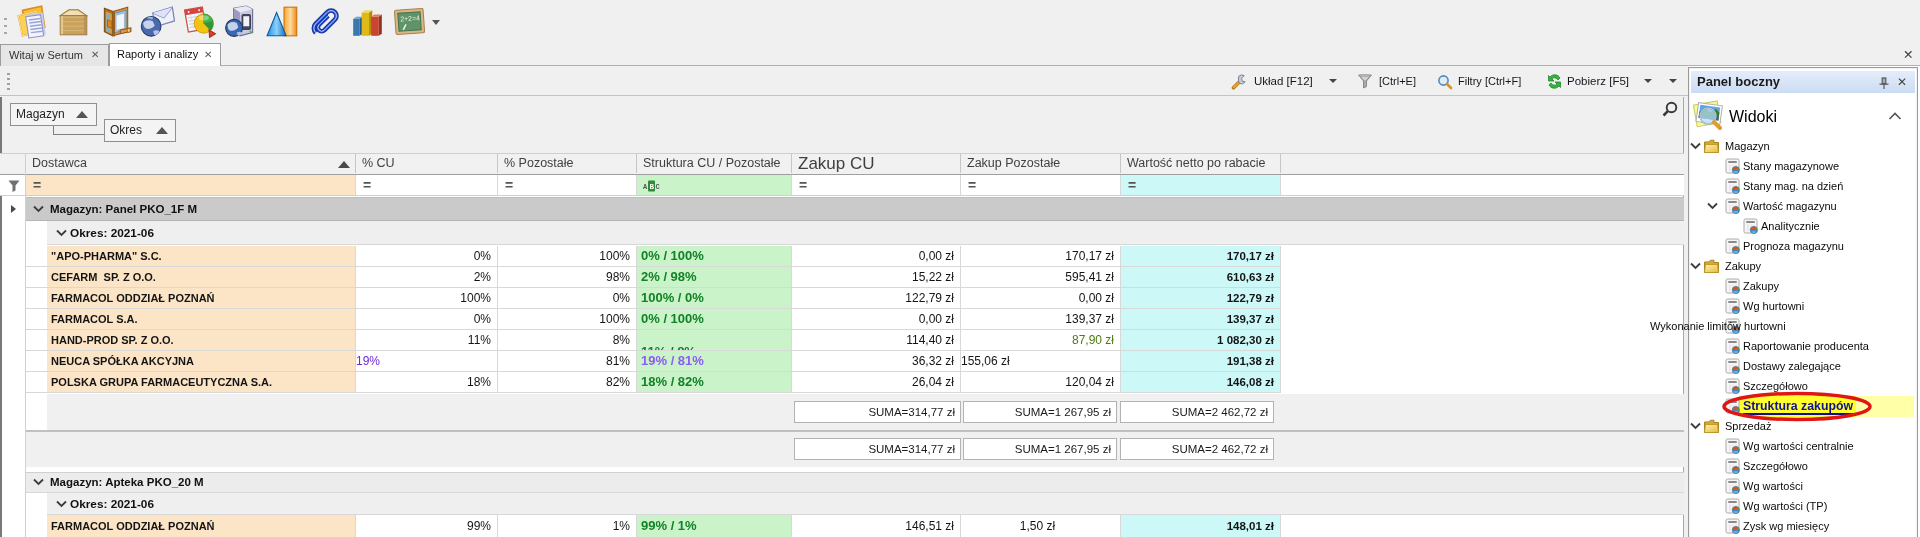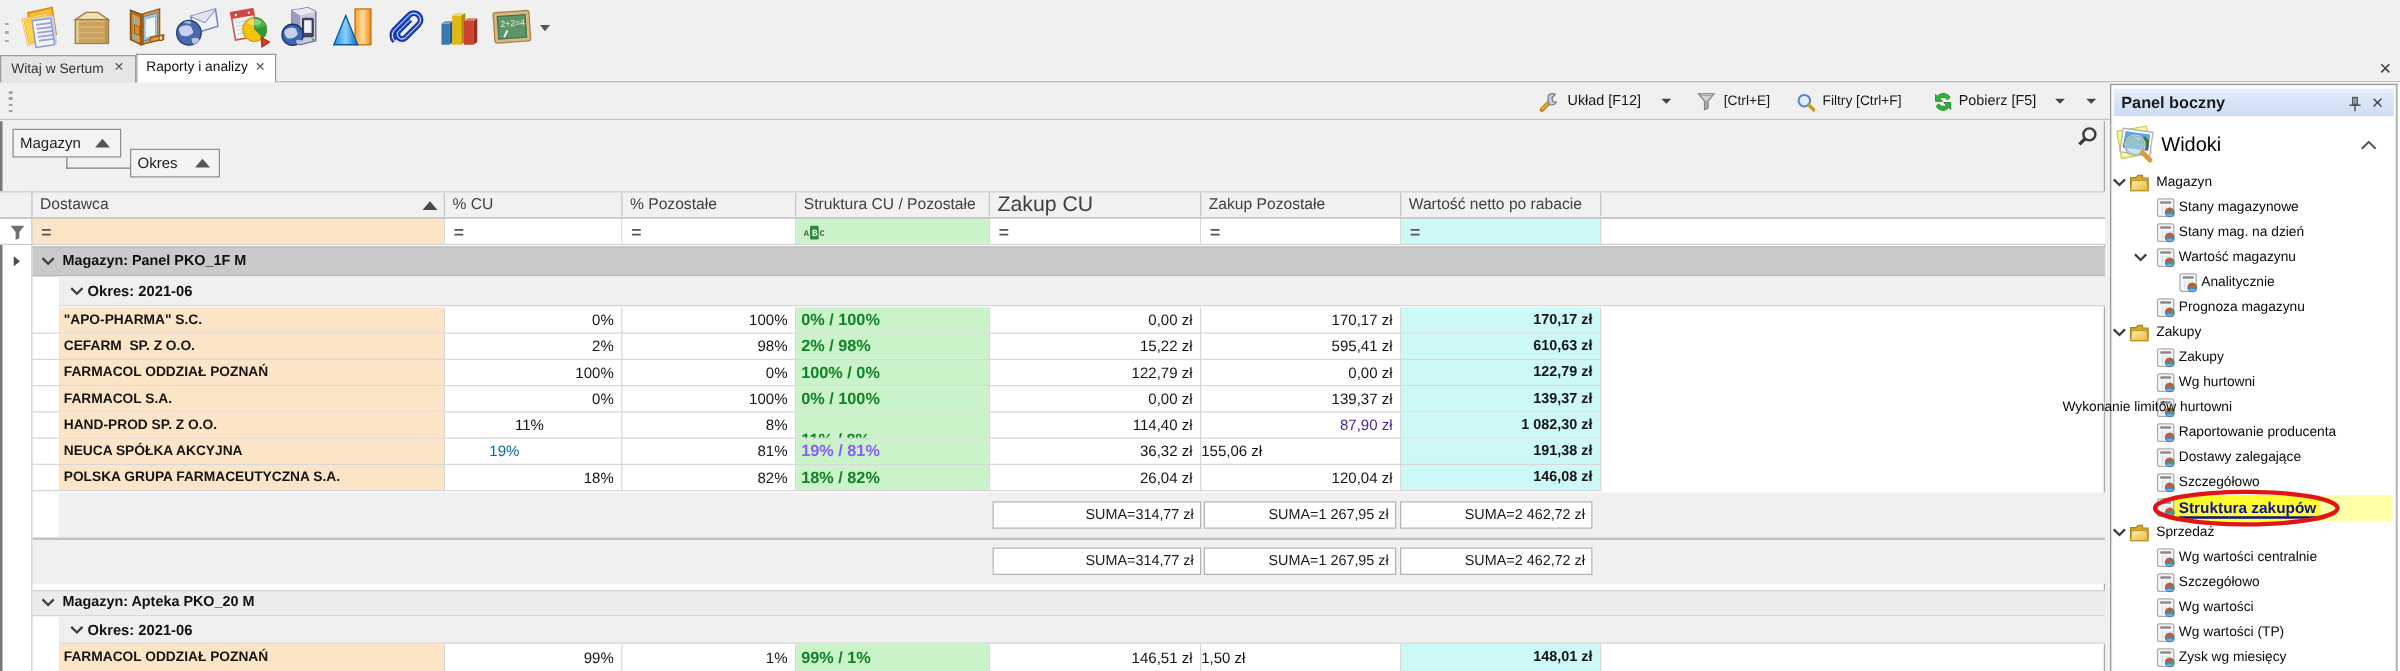--- a/index.html
+++ b/index.html
@@ -354,39 +354,39 @@
 <div class="abs" style="left:355px;top:309px;width:1px;height:21px;background:#d8d8d8"></div>
 <div class="abs" style="left:497px;top:309px;width:1px;height:21px;background:#d8d8d8"></div>
 <div class="abs" style="left:636px;top:309px;width:1px;height:21px;background:#d8d8d8"></div>
 <div class="abs" style="left:791px;top:309px;width:1px;height:21px;background:#d8d8d8"></div>
 <div class="abs" style="left:960px;top:309px;width:1px;height:21px;background:#d8d8d8"></div>
 <div class="abs" style="left:1120px;top:309px;width:1px;height:21px;background:#d8d8d8"></div>
 <div class="abs" style="left:1280px;top:309px;width:1px;height:21px;background:#d8d8d8"></div>
 <div class="abs" style="left:26px;top:329px;width:1255px;height:1px;background:#d8d8d8"></div>
 <div class="abs" style="left:47px;top:330px;width:309px;height:20px;background:#fce4c6"></div>
 <div class="cell" style="left:51px;top:330px;width:303px;height:20px;line-height:20px;font-size:11px;font-weight:bold;color:#141414">HAND-PROD SP. Z O.O.</div>
-<div class="cell" style="left:356px;top:330px;width:135px;height:20px;line-height:20px;font-size:12px;color:#141414;text-align:center">11%</div>
+<div class="cell" style="left:356px;top:330px;width:135px;height:20px;line-height:20px;font-size:12px;color:#141414;text-align:right">11%</div>
 <div class="cell" style="left:498px;top:330px;width:132px;height:20px;line-height:20px;font-size:12px;color:#141414;text-align:right">8%</div>
 <div class="abs" style="left:637px;top:330px;width:154px;height:20px;background:#caf3ca"></div>
 <div class="cell" style="left:641px;top:342px;width:146px;height:20px;line-height:20px;font-size:13px;font-weight:bold;color:#128226">11% / 8%</div>
 <div class="cell" style="left:792px;top:330px;width:162px;height:20px;line-height:20px;font-size:12px;color:#141414;text-align:right">114,40 zł</div>
-<div class="cell" style="left:961px;top:330px;width:153px;height:20px;line-height:20px;font-size:12px;color:#4c1d95;text-align:right">87,90 zł</div>
+<div class="cell" style="left:961px;top:330px;width:153px;height:20px;line-height:20px;font-size:12px;color:#4d7c0f;text-align:right">87,90 zł</div>
 <div class="abs" style="left:1121px;top:330px;width:159px;height:20px;background:#ccf8f8"></div>
 <div class="cell" style="left:1121px;top:330px;width:153px;height:20px;line-height:20px;font-size:11.5px;font-weight:bold;color:#141414;text-align:right">1 082,30 zł</div>
 <div class="abs" style="left:355px;top:330px;width:1px;height:21px;background:#d8d8d8"></div>
 <div class="abs" style="left:497px;top:330px;width:1px;height:21px;background:#d8d8d8"></div>
 <div class="abs" style="left:636px;top:330px;width:1px;height:21px;background:#d8d8d8"></div>
 <div class="abs" style="left:791px;top:330px;width:1px;height:21px;background:#d8d8d8"></div>
 <div class="abs" style="left:960px;top:330px;width:1px;height:21px;background:#d8d8d8"></div>
 <div class="abs" style="left:1120px;top:330px;width:1px;height:21px;background:#d8d8d8"></div>
 <div class="abs" style="left:1280px;top:330px;width:1px;height:21px;background:#d8d8d8"></div>
 <div class="abs" style="left:26px;top:350px;width:1255px;height:1px;background:#d8d8d8"></div>
 <div class="abs" style="left:47px;top:351px;width:309px;height:20px;background:#fce4c6"></div>
 <div class="cell" style="left:51px;top:351px;width:252px;height:20px;line-height:20px;font-size:11px;font-weight:bold;color:#141414">NEUCA SPÓŁKA AKCYJNA</div>
-<div class="cell" style="left:336px;top:351px;width:135px;height:20px;line-height:20px;font-size:12px;color:#0369a1;text-align:center">19%</div>
+<div class="cell" style="left:356px;top:351px;width:135px;height:20px;line-height:20px;font-size:12px;color:#6d28d9;text-align:left">19%</div>
 <div class="cell" style="left:498px;top:351px;width:132px;height:20px;line-height:20px;font-size:12px;color:#141414;text-align:right">81%</div>
 <div class="abs" style="left:637px;top:351px;width:154px;height:20px;background:#caf3ca"></div>
 <div class="cell" style="left:641px;top:351px;width:146px;height:20px;line-height:20px;font-size:13px;font-weight:bold;color:#8b5cf6">19% / 81%</div>
 <div class="cell" style="left:792px;top:351px;width:162px;height:20px;line-height:20px;font-size:12px;color:#141414;text-align:right">36,32 zł</div>
 <div class="cell" style="left:961px;top:351px;width:153px;height:20px;line-height:20px;font-size:12px;color:#141414;text-align:left">155,06 zł</div>
 <div class="abs" style="left:1121px;top:351px;width:159px;height:20px;background:#ccf8f8"></div>
 <div class="cell" style="left:1121px;top:351px;width:153px;height:20px;line-height:20px;font-size:11.5px;font-weight:bold;color:#141414;text-align:right">191,38 zł</div>
 <div class="abs" style="left:355px;top:351px;width:1px;height:21px;background:#d8d8d8"></div>
 <div class="abs" style="left:497px;top:351px;width:1px;height:21px;background:#d8d8d8"></div>
 <div class="abs" style="left:636px;top:351px;width:1px;height:21px;background:#d8d8d8"></div>
@@ -442,21 +442,21 @@
     </svg>
   </div>
 <div class="cell" style="left:70px;top:493px;width:300px;height:22px;line-height:22px;font-size:11.8px;font-weight:bold;color:#101010">Okres: 2021-06</div>
 <div class="abs" style="left:47px;top:515px;width:309px;height:22px;background:#fce4c6"></div>
 <div class="cell" style="left:51px;top:515px;width:303px;height:22px;line-height:22px;font-size:11px;font-weight:bold;color:#141414">FARMACOL ODDZIAŁ POZNAŃ</div>
 <div class="cell" style="left:356px;top:515px;width:135px;height:22px;line-height:22px;font-size:12px;color:#141414;text-align:right">99%</div>
 <div class="cell" style="left:498px;top:515px;width:132px;height:22px;line-height:22px;font-size:12px;color:#141414;text-align:right">1%</div>
 <div class="abs" style="left:637px;top:515px;width:154px;height:22px;background:#caf3ca"></div>
 <div class="cell" style="left:641px;top:515px;width:146px;height:22px;line-height:22px;font-size:13px;font-weight:bold;color:#128226">99% / 1%</div>
 <div class="cell" style="left:792px;top:515px;width:162px;height:22px;line-height:22px;font-size:12px;color:#141414;text-align:right">146,51 zł</div>
-<div class="cell" style="left:961px;top:515px;width:153px;height:22px;line-height:22px;font-size:12px;color:#141414;text-align:left">1,50 zł</div>
+<div class="cell" style="left:961px;top:515px;width:153px;height:22px;line-height:22px;font-size:12px;color:#141414;text-align:center">1,50 zł</div>
 <div class="abs" style="left:1121px;top:515px;width:159px;height:22px;background:#ccf8f8"></div>
 <div class="cell" style="left:1121px;top:515px;width:153px;height:22px;line-height:22px;font-size:11.5px;font-weight:bold;color:#141414;text-align:right">148,01 zł</div>
 <div class="abs" style="left:355px;top:515px;width:1px;height:23px;background:#d8d8d8"></div>
 <div class="abs" style="left:497px;top:515px;width:1px;height:23px;background:#d8d8d8"></div>
 <div class="abs" style="left:636px;top:515px;width:1px;height:23px;background:#d8d8d8"></div>
 <div class="abs" style="left:791px;top:515px;width:1px;height:23px;background:#d8d8d8"></div>
 <div class="abs" style="left:960px;top:515px;width:1px;height:23px;background:#d8d8d8"></div>
 <div class="abs" style="left:1120px;top:515px;width:1px;height:23px;background:#d8d8d8"></div>
 <div class="abs" style="left:1280px;top:515px;width:1px;height:23px;background:#d8d8d8"></div>
 

